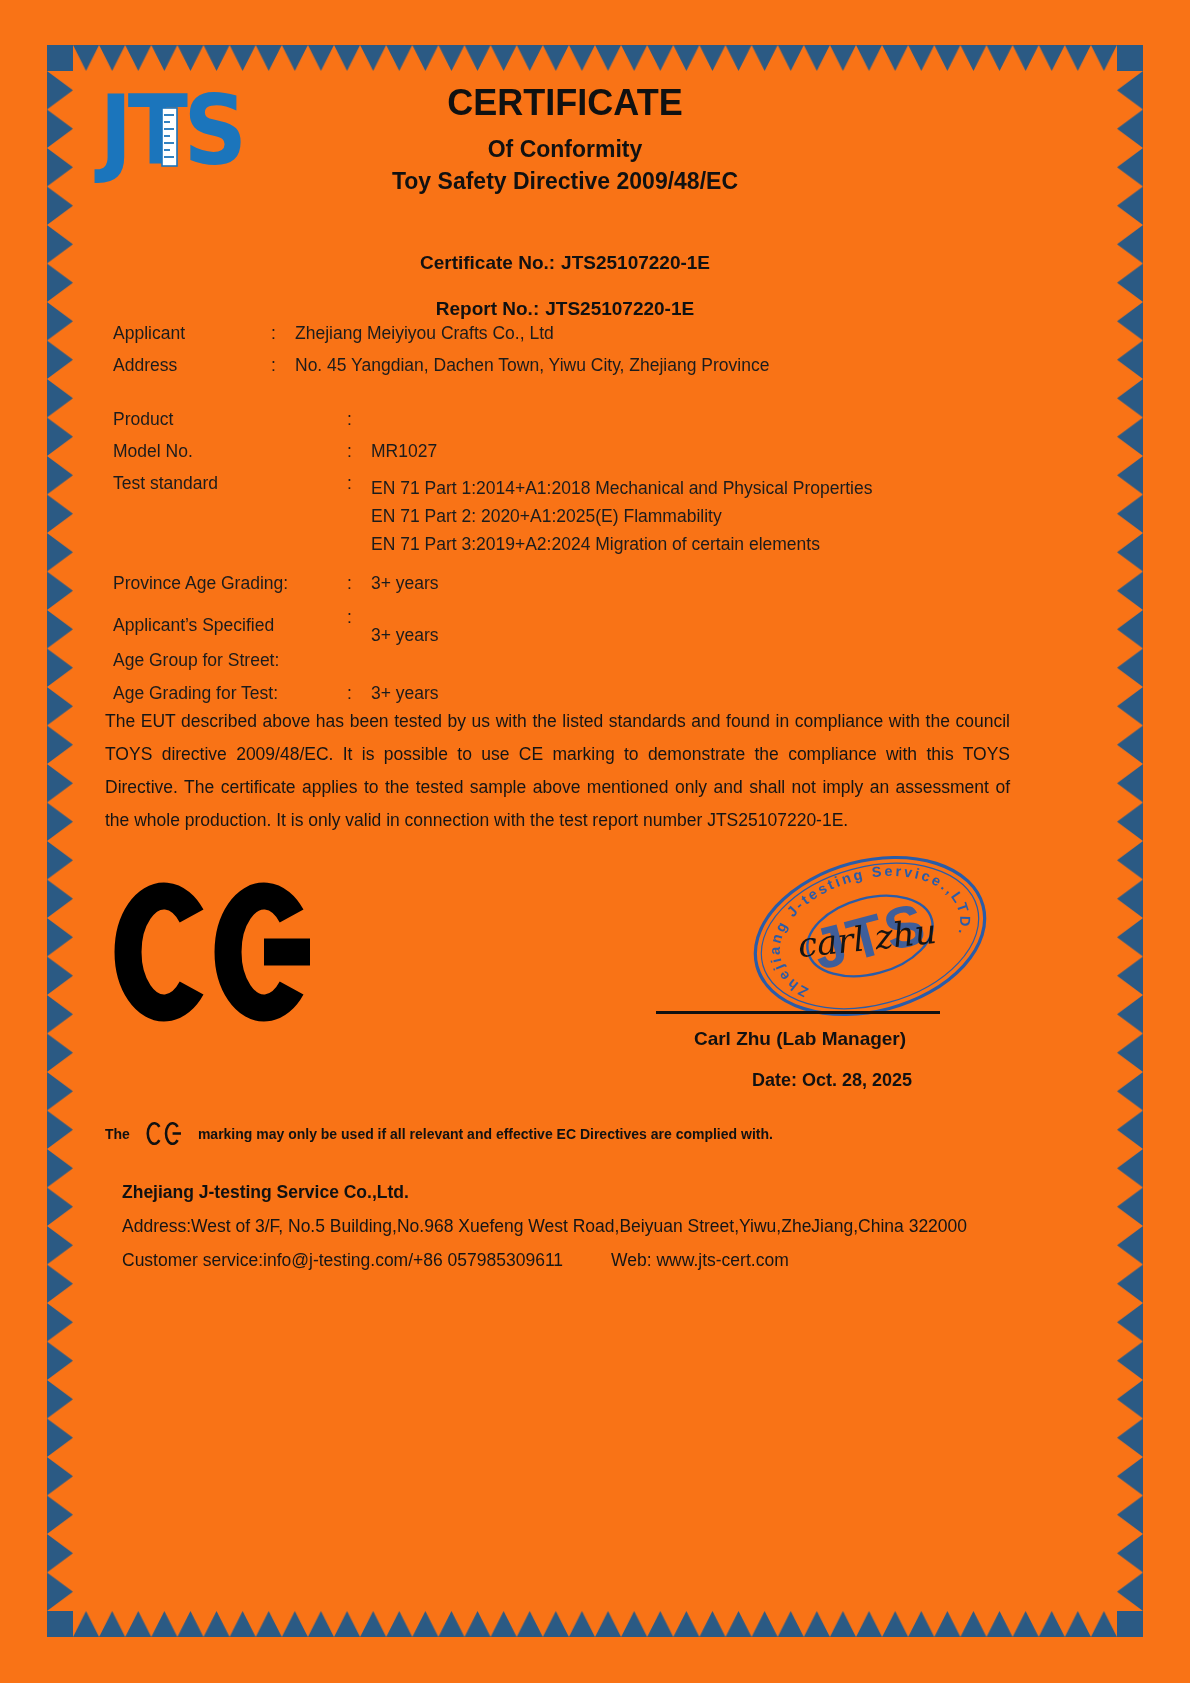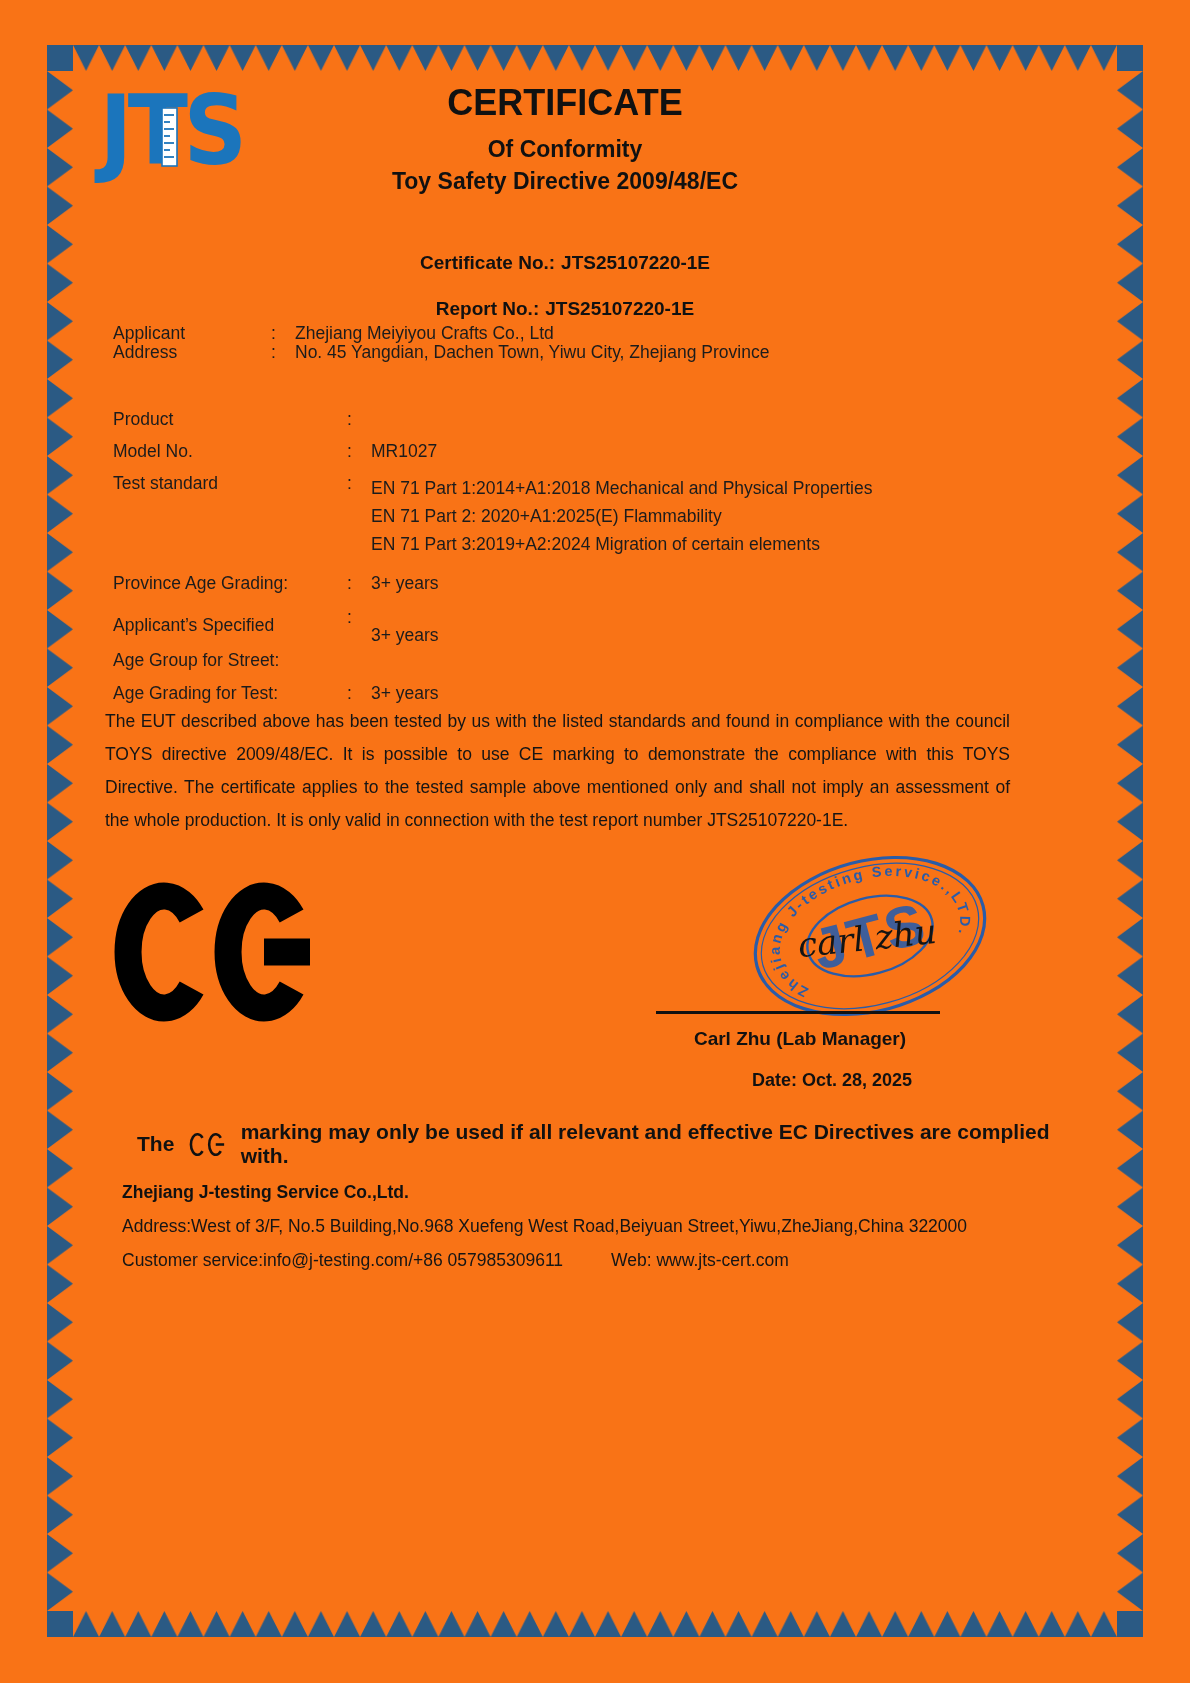--- a/index.html
+++ b/index.html
@@ -25,21 +25,21 @@
   .two-line-label { line-height:35px; }
   .statement {
     left:105px; width:905px; font-size:17.5px; line-height:33px;
     text-align:justify; color:#151515;
   }
   .sig-line { background:#111; }
   .sig-name { font-size:19px; font-weight:bold; color:#111; text-align:center; }
   .sig-date { font-size:18px; font-weight:bold; color:#111; text-align:center; }
   .ce-statement {
     left:105px; width:930px; display:flex; align-items:center; gap:14px;
-    font-size:21px; font-weight:bold; color:#111;margin-left:32px;
+    font-size:14px; font-weight:bold; color:#111;
   }
   .footer-company { font-size:17.5px; font-weight:bold; color:#111; }
   .footer-line { font-size:17.5px; color:#151515; }
   .footer-contact { display:flex; gap:48px; }
 </style>
 </head>
 <body>
 
 <div class="page">
 
@@ -90,21 +90,21 @@
   <div class="abs centered subtitle" style="top:168px;">Toy Safety Directive 2009/48/EC</div>
 
   <div class="abs centered certline" style="top:252px;">
     <span class="lbl">Certificate No.:</span><span>JTS25107220-1E</span>
   </div>
   <div class="abs centered certline" style="top:298px;">
     <span class="lbl">Report No.:</span><span>JTS25107220-1E</span>
   </div>
 
   <div class="abs fields ga" style="top:324px; width:930px;">
-    <div class="frow" style="">
+    <div class="frow" style="margin-bottom:13px;">
       <div class="flabel">Applicant</div>
       <div class="fcolon">:</div>
       <div class="fvalue">Zhejiang Meiyiyou Crafts Co., Ltd</div>
     </div>
     <div class="frow">
       <div class="flabel">Address</div>
       <div class="fcolon">:</div>
       <div class="fvalue">No. 45 Yangdian, Dachen Town, Yiwu City, Zhejiang Province</div>
     </div>
   </div>

